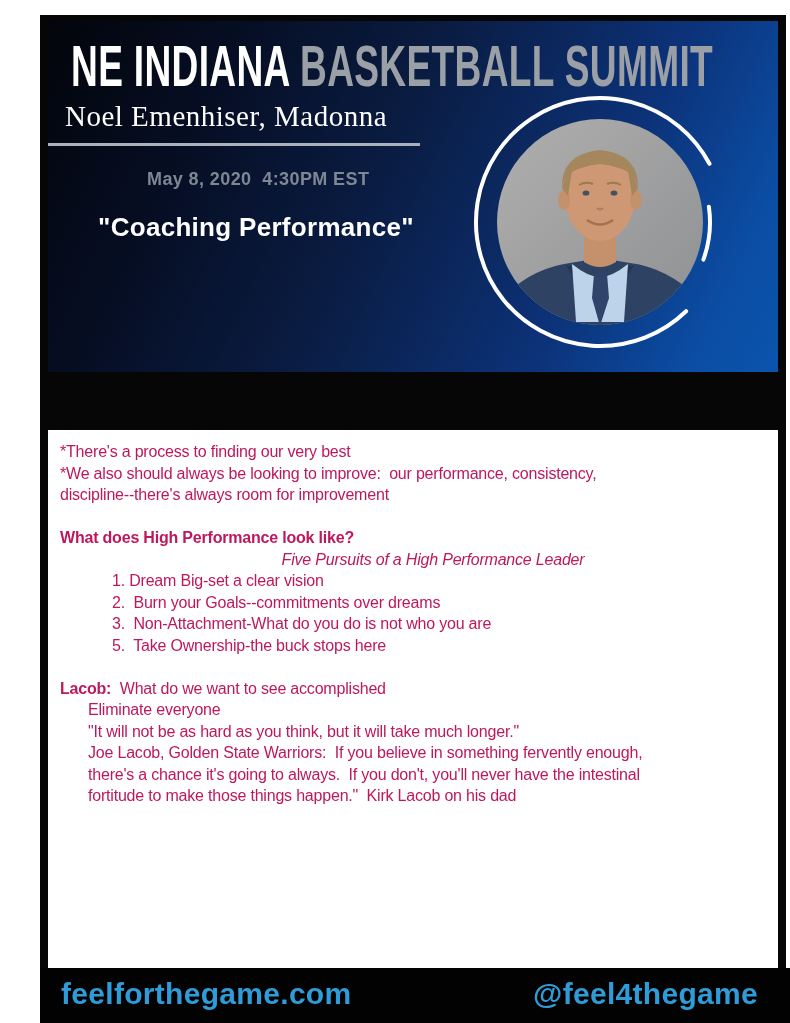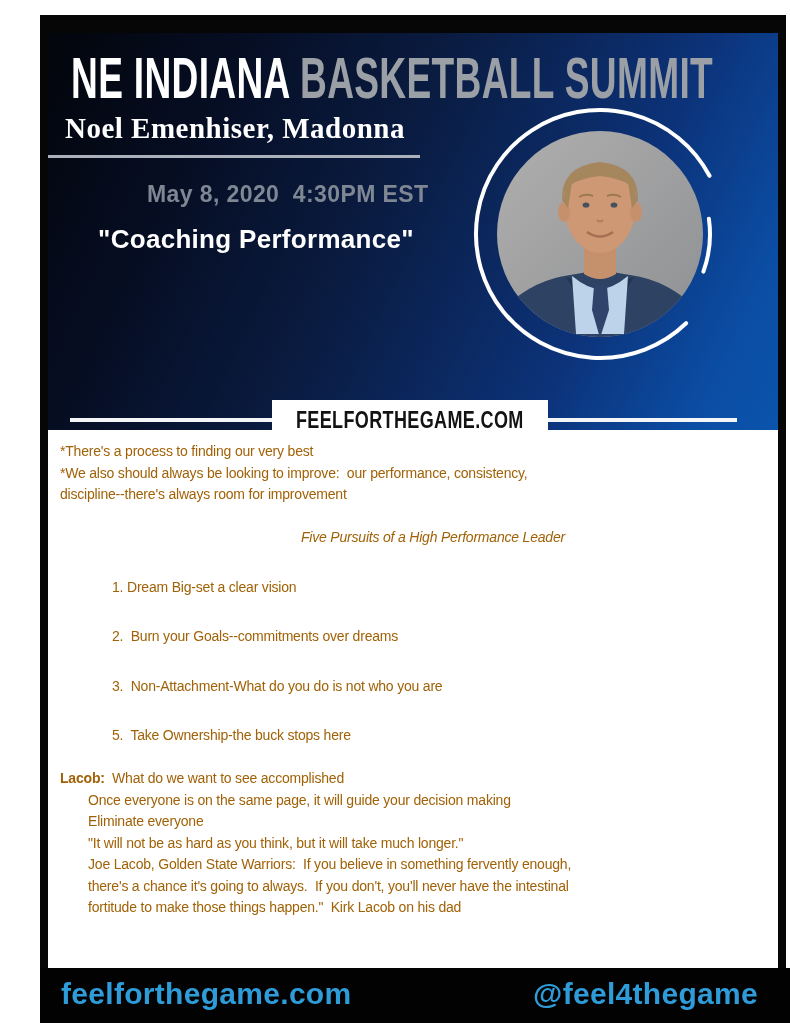--- a/index.html
+++ b/index.html
@@ -1,48 +1,48 @@
 <!DOCTYPE html>
 <html><head>
 <meta charset="utf-8">
 <style>
   html,body{margin:0;padding:0;background:#ffffff;}
   .page{position:relative;width:790px;height:1023px;background:#ffffff;overflow:hidden;
         font-family:"Liberation Sans",sans-serif;}
   .frame{position:absolute;left:40px;top:15px;width:746px;height:1008px;background:#060606;}
   
-  .header-blue{position:absolute;left:8px;top:18px;width:730px;height:409px;overflow:hidden;
+  .header-blue{position:absolute;left:8px;top:6px;width:730px;height:351px;overflow:hidden;
     background:linear-gradient(115deg,#03050b 0%,#060e24 22%,#0a1c42 45%,#0c3278 72%,#0b4da4 90%,#0b54ad 100%);}
   .title{position:absolute;left:23px;top:12px;white-space:nowrap;
     font-weight:700;font-size:58px;line-height:66px;letter-spacing:.5px;
     transform:scaleX(.64);transform-origin:left top;}
   .title .t-white{color:#ffffff;}
   .title .t-gray{color:#9ba0a6;}
   .speaker{position:absolute;left:17px;top:78px;color:#ffffff;
-    font-family:"Liberation Serif",serif;font-weight:700;font-size:29px;line-height:34px;letter-spacing:.5px;}
+    font-family:"Liberation Serif",serif;font-weight:400;font-size:29px;line-height:34px;letter-spacing:.5px;}
   .speaker-rule{position:absolute;left:0;top:122px;width:372px;height:3px;background:#aab1bb;}
   .event-date{position:absolute;left:99px;top:148px;color:#7e8793;
-    font-weight:700;font-size:23px;letter-spacing:.4px;white-space:pre;}
+    font-weight:700;font-size:18px;letter-spacing:.4px;white-space:pre;}
   .talk-title{position:absolute;left:50px;top:191px;color:#ffffff;
     font-weight:700;font-size:26px;letter-spacing:.3px;white-space:nowrap;}
   
   .photo-wrap{position:absolute;left:400px;top:49px;width:310px;height:310px;}
   
   .banner-rule{position:absolute;left:22px;top:385px;width:667px;height:4px;background:#f4f5f6;}
   .banner-box{position:absolute;left:224px;top:367px;width:276px;height:39px;background:#ffffff;
     display:flex;align-items:center;justify-content:center;}
   .banner-text{color:#131313;font-weight:700;font-size:24px;letter-spacing:.5px;white-space:nowrap;
     transform:scaleX(.75);transform-origin:center;}
   
   .body-white{position:absolute;left:8px;top:415px;width:730px;height:538px;background:#ffffff;
     padding:11px 0 0 12px;box-sizing:border-box;overflow:hidden;}
-  .bline{white-space:pre;color:#a16207;font-size:14px;line-height:21.5px;letter-spacing:-.2px;min-height:21.5px;}
+  .bline{white-space:pre;color:#be185d;font-size:16px;line-height:21.5px;letter-spacing:-.2px;min-height:21.5px;}
   .ind-h{padding-left:10px;}
   .ind-1{padding-left:28px;}
-  .ind-2{padding-left:52px;margin-top:28px;}
+  .ind-2{padding-left:52px;}
   .b{font-weight:700;}
   .i{font-style:italic;text-align:center;}
   
   .footer{position:absolute;left:0;top:953px;width:750px;height:55px;background:#020202;
     display:flex;align-items:center;justify-content:space-between;
     padding:0 32px 4px 21px;box-sizing:border-box;}
   .footer-text{color:#2d9cd8;font-weight:700;font-size:30px;letter-spacing:.3px;white-space:nowrap;}
 </style>
 </head>
 <body>
@@ -110,28 +110,28 @@
       <div class="banner-box">
         <div class="banner-text">FEELFORTHEGAME.COM</div>
       </div>
     </div>
 
     <div class="body-white">
       <div class="bline">*There's a process to finding our very best</div>
       <div class="bline">*We also should always be looking to improve:  our performance, consistency,</div>
       <div class="bline">discipline--there's always room for improvement</div>
       <div class="bline"></div>
+      <div class="bline b">What does High Performance look like?</div>
       <div class="bline i ind-1">Five Pursuits of a High Performance Leader</div>
       <div class="bline ind-2">1. Dream Big-set a clear vision</div>
       <div class="bline ind-2">2.  Burn your Goals--commitments over dreams</div>
       <div class="bline ind-2">3.  Non-Attachment-What do you do is not who you are</div>
       <div class="bline ind-2">5.  Take Ownership-the buck stops here</div>
       <div class="bline"></div>
       <div class="bline"><span class="b">Lacob:</span><span>  What do we want to see accomplished</span></div>
-      <div class="bline ind-1">Once everyone is on the same page, it will guide your decision making</div>
       <div class="bline ind-1">Eliminate everyone</div>
       <div class="bline ind-1">"It will not be as hard as you think, but it will take much longer."</div>
       <div class="bline ind-1">Joe Lacob, Golden State Warriors:  If you believe in something fervently enough,</div>
       <div class="bline ind-1">there's a chance it's going to always.  If you don't, you'll never have the intestinal</div>
       <div class="bline ind-1">fortitude to make those things happen."  Kirk Lacob on his dad</div>
     </div>
 
     <div class="footer">
       <div class="footer-text">feelforthegame.com</div>
       <div class="footer-text">@feel4thegame</div>

